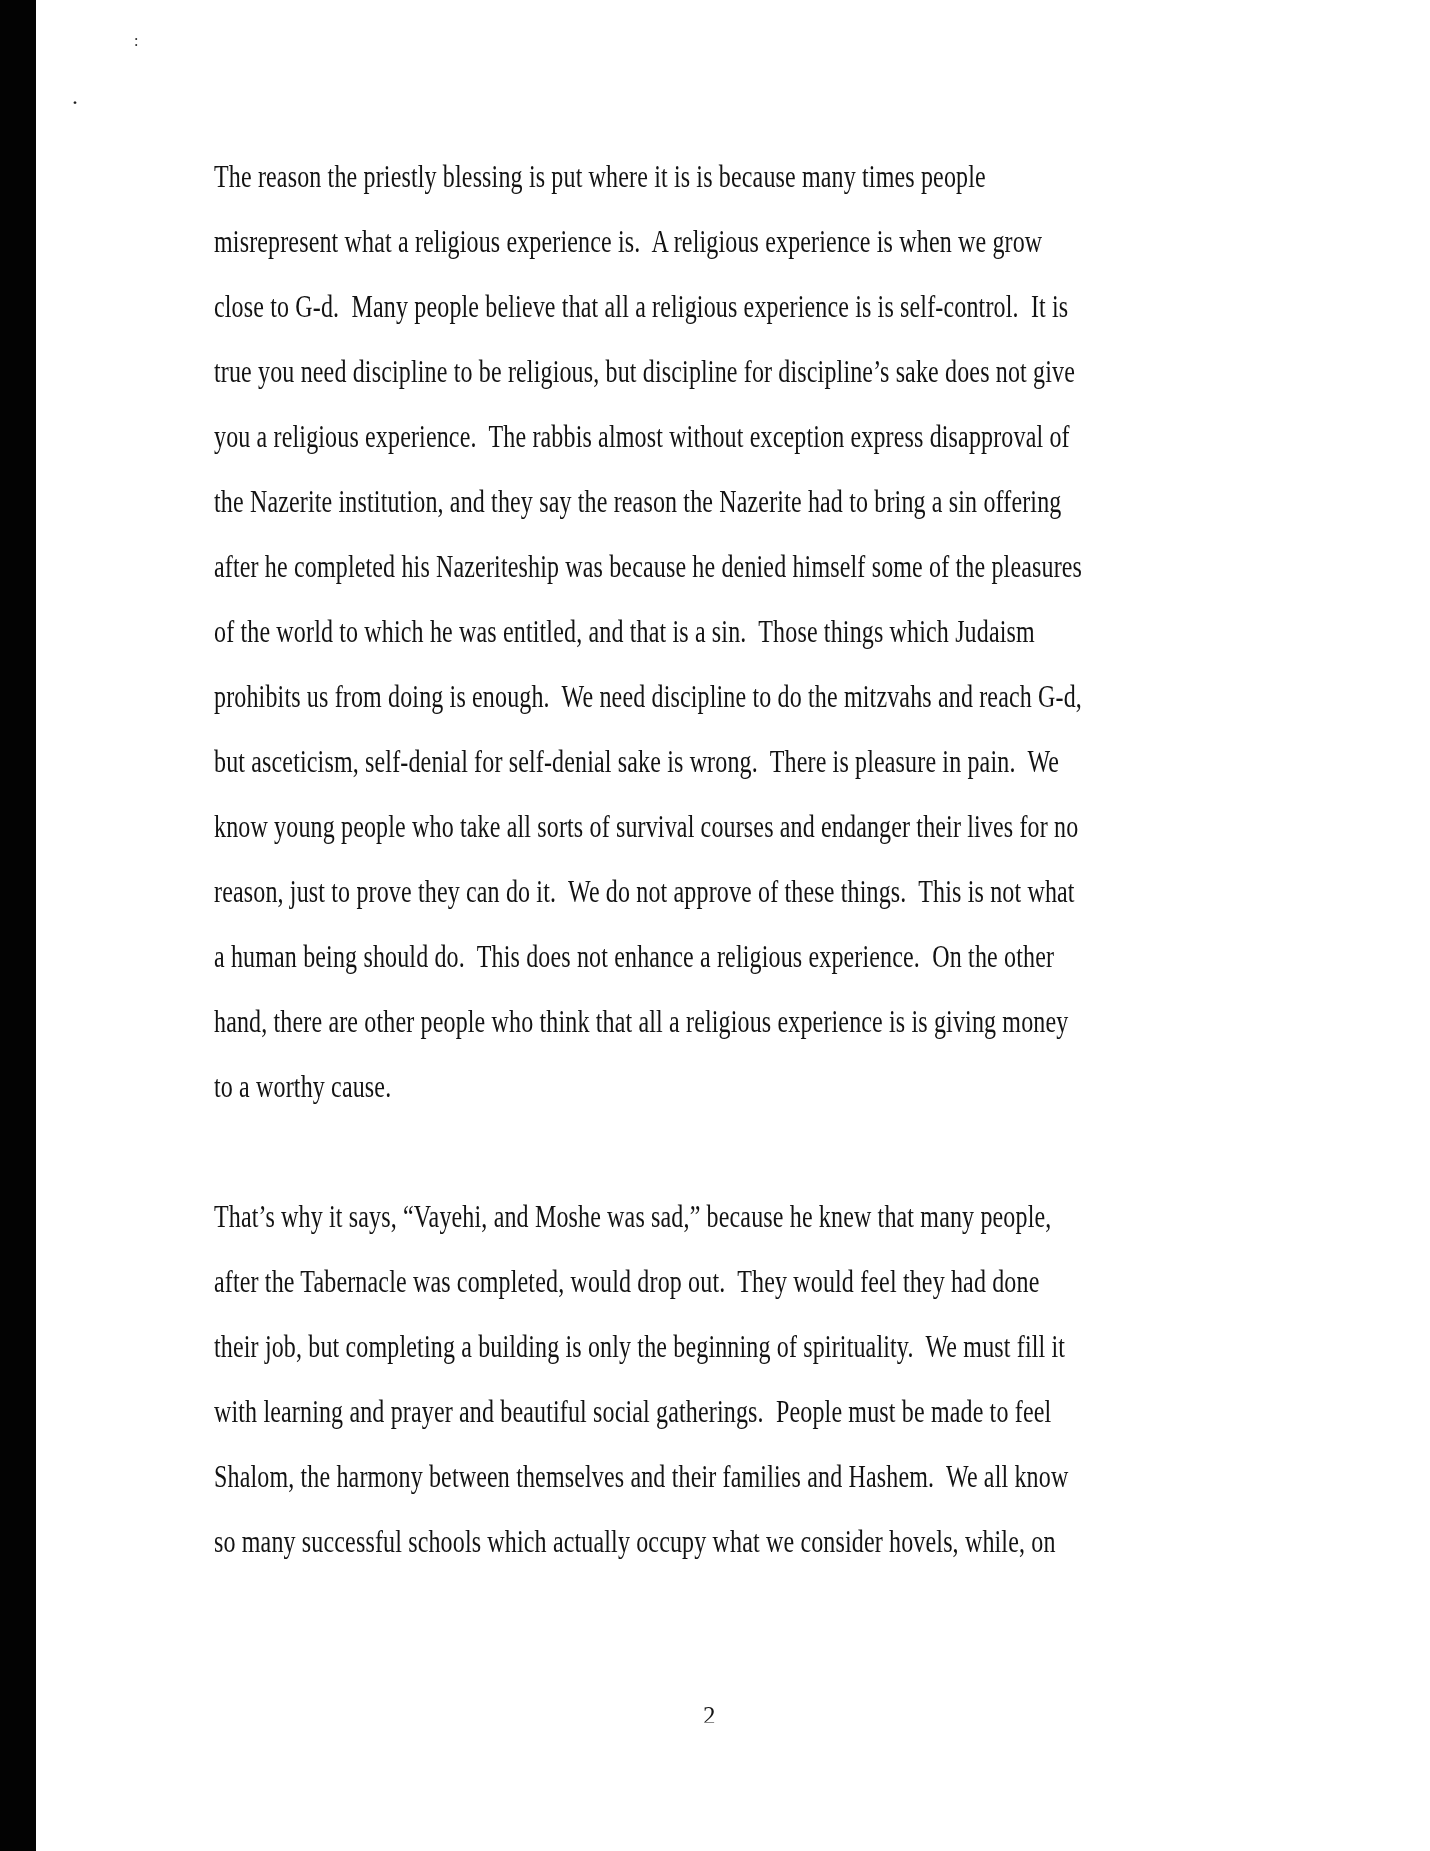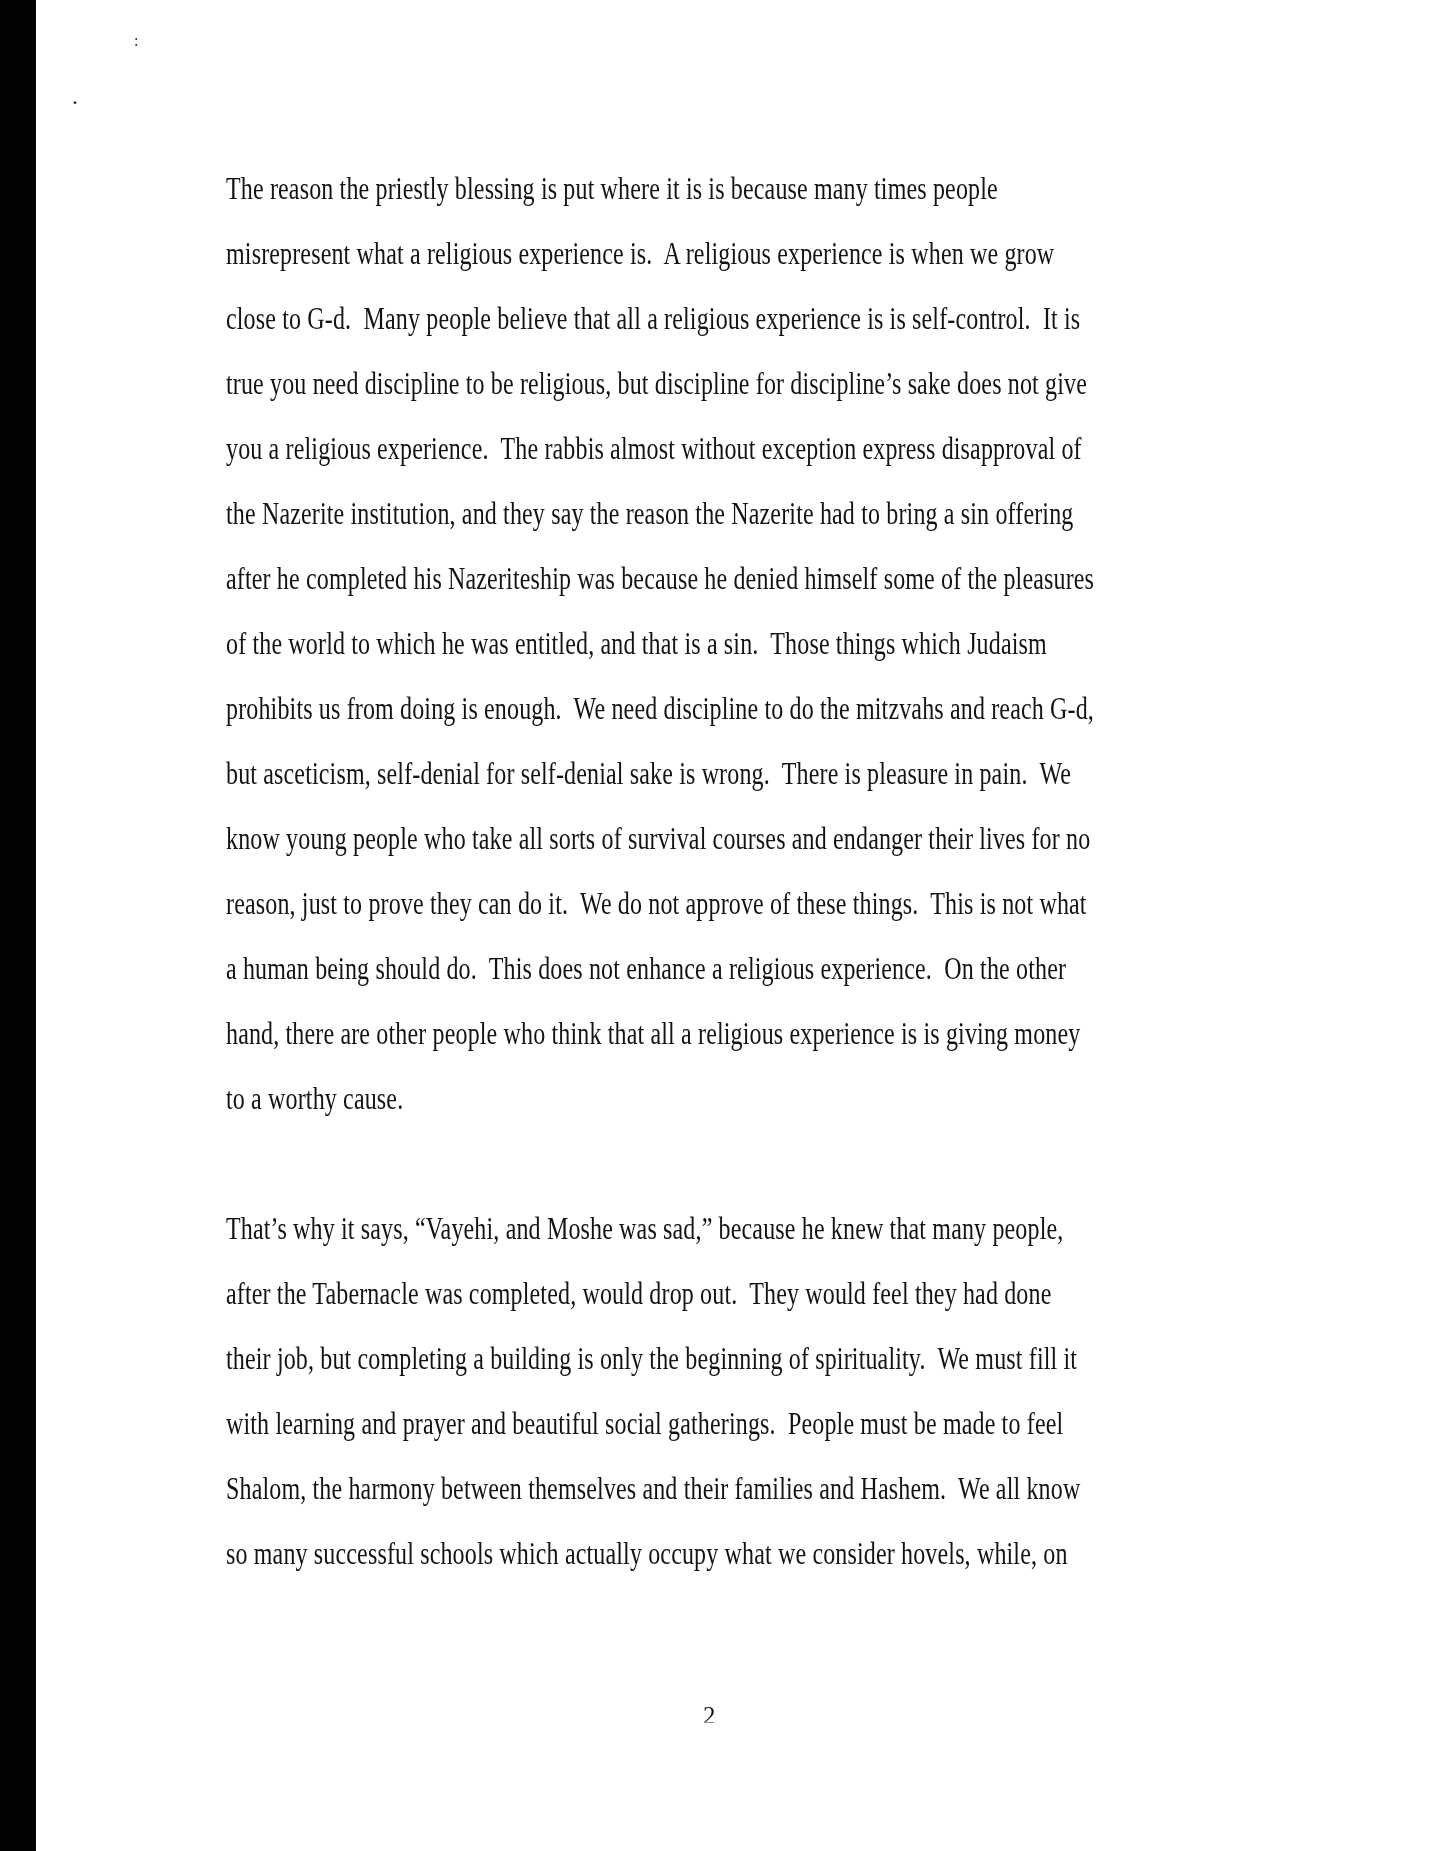--- a/index.html
+++ b/index.html
@@ -42,21 +42,21 @@
     color: #1d1d1d;
     line-height: 1;
   }
   .text-block {
     position: absolute;
     left: 210px;
     top: 140px;
     width: 1100px;
     color: #131313;
   }
-  .paragraph { margin: 16px; }
+  .paragraph { margin: 4px; }
   .paragraph + .paragraph { margin-top: 65px; }
   .line {
     font-size: 32px;
     line-height: 65px;
     white-space: pre;          
     transform: scaleX(0.75);   
     transform-origin: 0 50%;
     letter-spacing: 0.2px;
   }
   .page-number {

